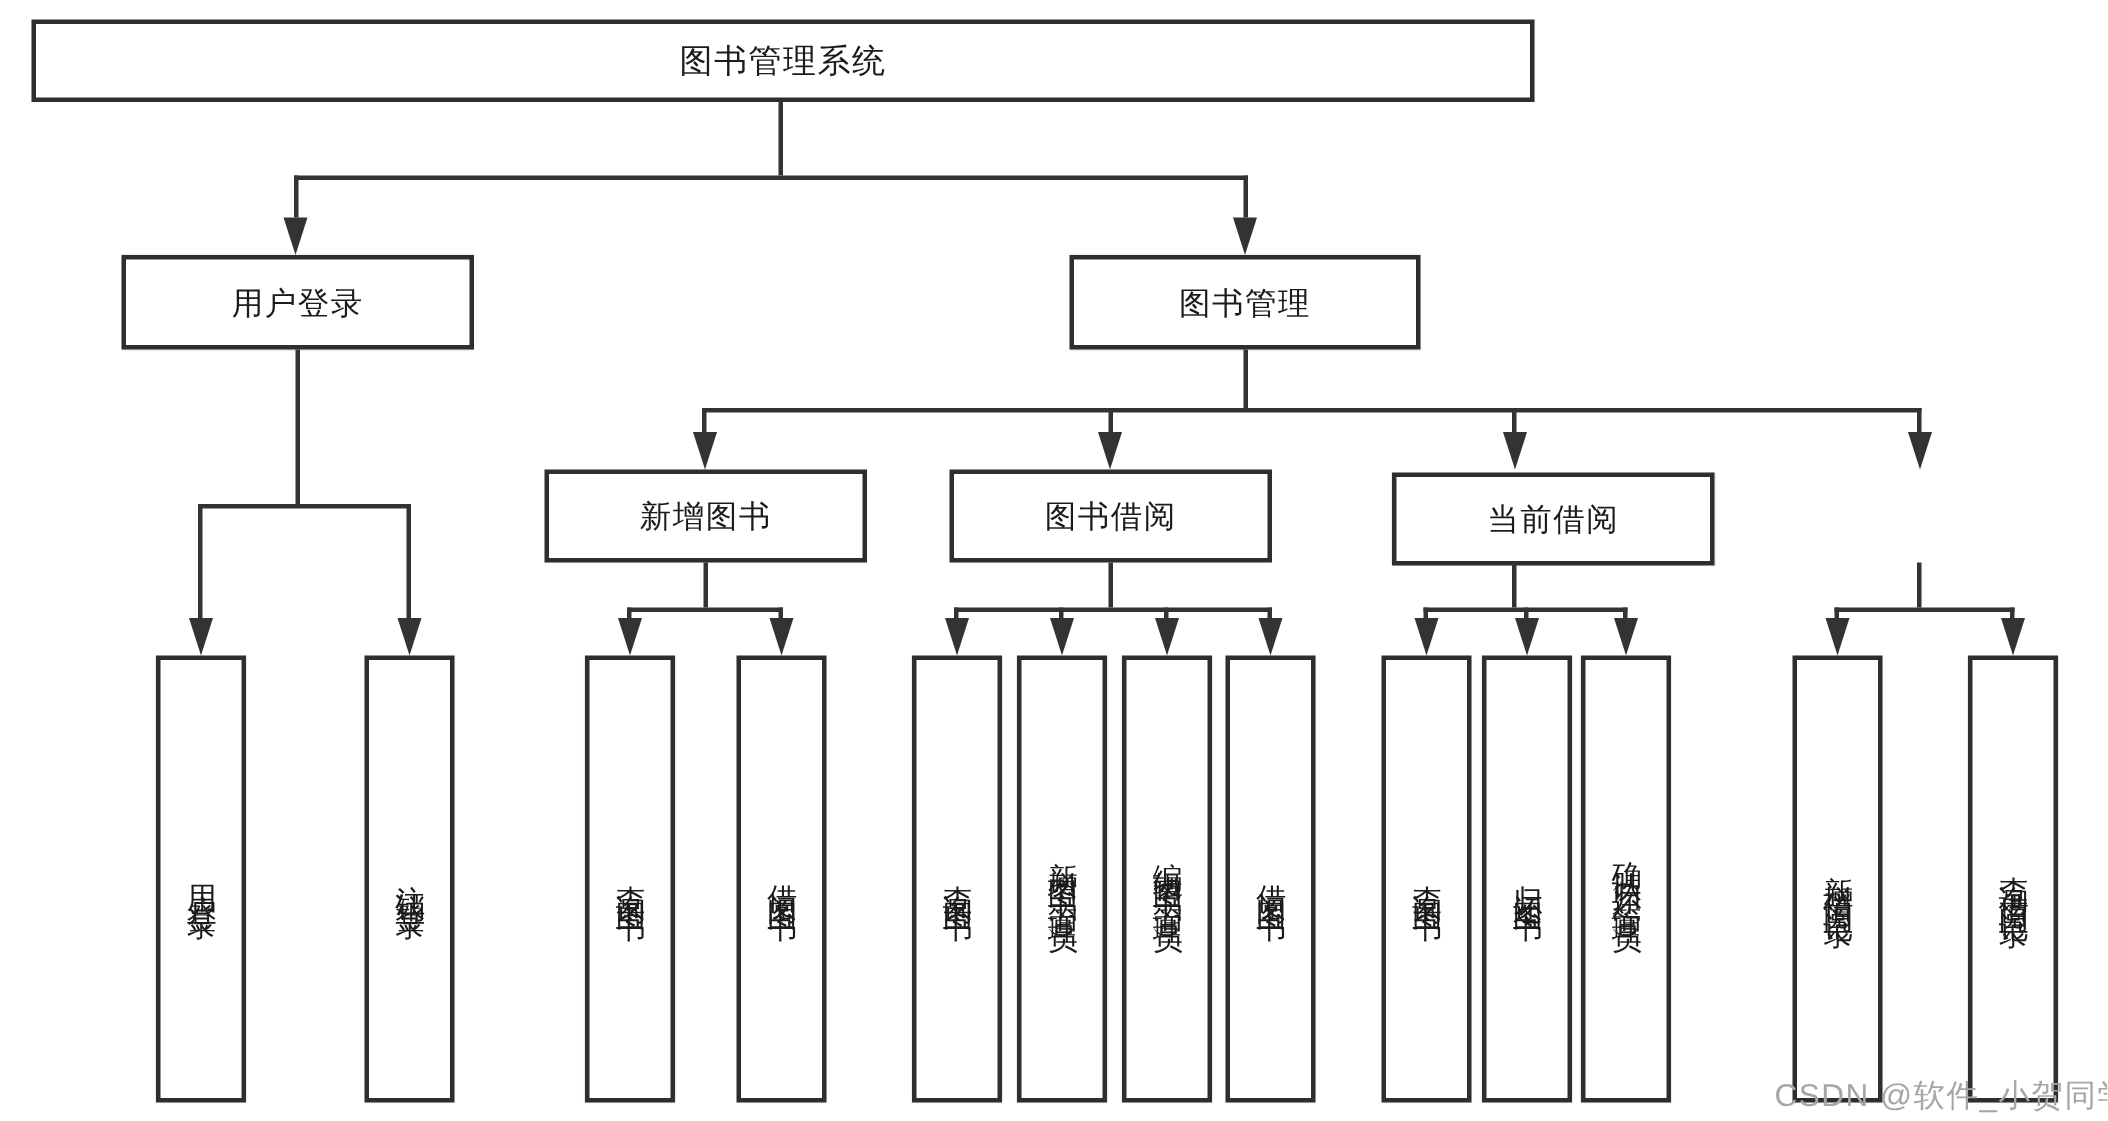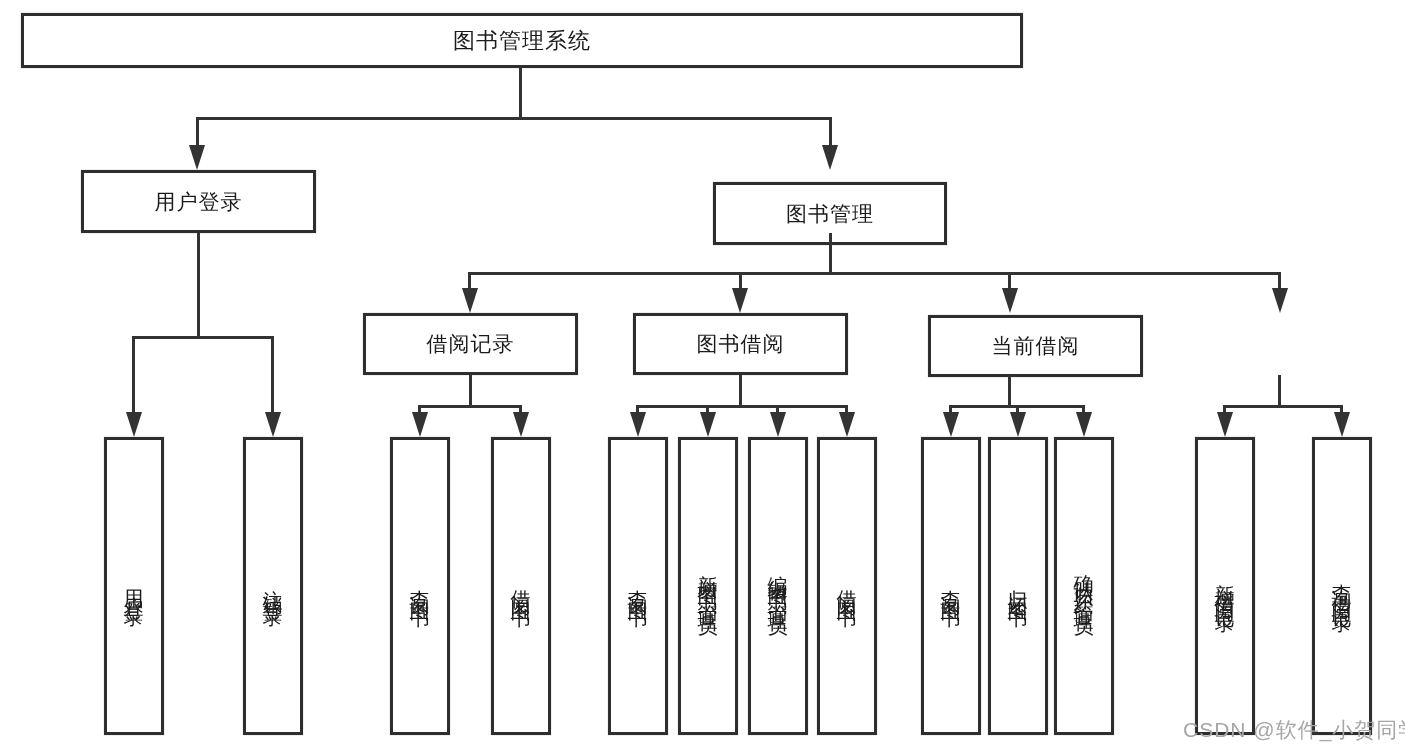--- a/index.html
+++ b/index.html
@@ -53,23 +53,23 @@
   }
 </style>
 </head>
 <body>
 
 <div id="stage">
 
   <div class="box root" style="left:21px;top:13px;width:1002px;height:55px;">图书管理系统</div>
 
   <div class="box" style="left:81px;top:170px;width:235px;height:63px;">用户登录</div>
-  <div class="box" style="left:713px;top:170px;width:234px;height:63px;margin-top:12px;">图书管理</div>
+  <div class="box" style="left:713px;top:170px;width:234px;height:63px;">图书管理</div>
 
-  <div class="box" style="left:363px;top:313px;width:215px;height:62px;">借阅记录</div>
+  <div class="box" style="left:363px;top:313px;width:215px;height:62px;">新增图书</div>
   <div class="box" style="left:633px;top:313px;width:215px;height:62px;text-align:center;">图书借阅</div>
   <div class="box" style="left:902px;top:315px;width:215px;height:62px;margin-left:26px;">当前借阅</div>
 
   <div class="box vert" style="left:104px;top:437px;width:60px;height:298px;">用户登录</div>
   <div class="box vert" style="left:243px;top:437px;width:60px;height:298px;">注销登录</div>
 
   <div class="box vert" style="left:390px;top:437px;width:60px;height:298px;">查询图书</div>
   <div class="box vert" style="left:491px;top:437px;width:60px;height:298px;">借阅图书</div>
 
   <div class="box vert" style="left:608px;top:437px;width:60px;height:298px;">查询图书</div>

